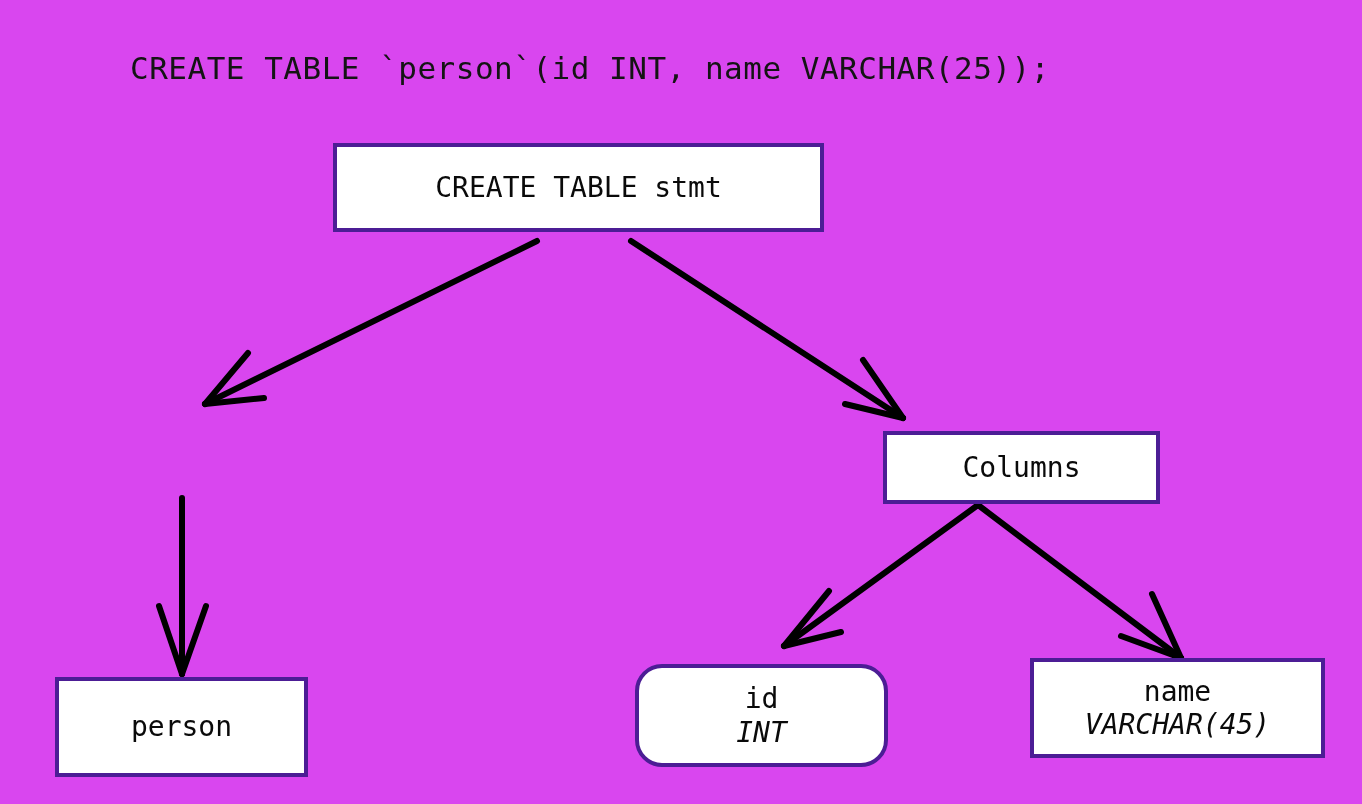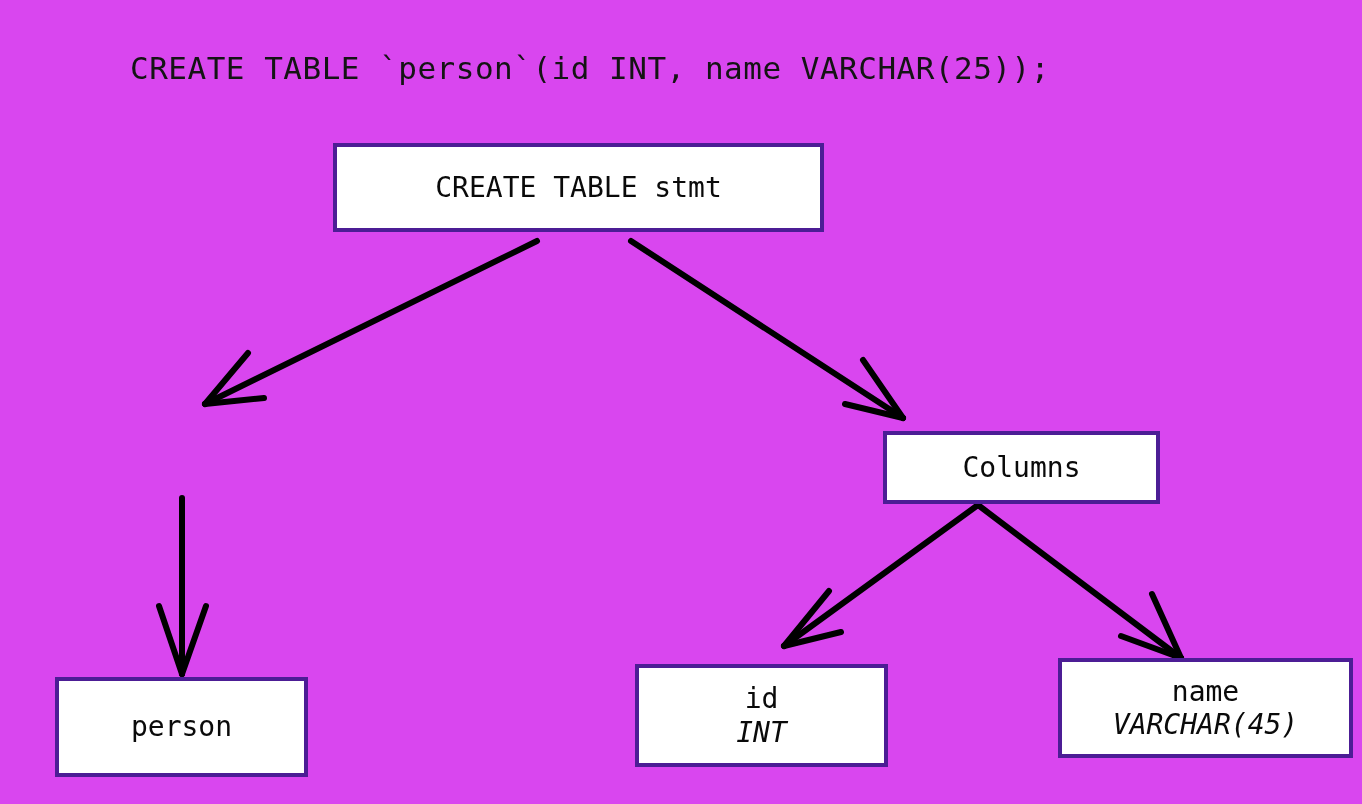--- a/index.html
+++ b/index.html
@@ -56,22 +56,22 @@
   }
   .node .line2 {
     display: block;
     font-style: italic;
   }
   
   #node-root      { left: 333px; top: 143px; width: 491px; height: 89px; }
   #node-tablename { left: 42px;  top: 422px; width: 278px; height: 74px; }
   #node-person    { left: 55px;  top: 677px; width: 253px; height: 100px; }
   #node-columns   { left: 853px; top: 431px; width: 277px; height: 73px; margin-left: 30px; }
-  #node-col-id    { left: 635px; top: 664px; width: 253px; height: 103px; }
-  #node-col-name  { left: 1058px;top: 658px; width: 295px; height: 100px; }
+  #node-col-id    { left: 635px; top: 664px; width: 253px; height: 103px; border-radius: 27px; }
+  #node-col-name  { left: 1030px;top: 658px; width: 295px; height: 100px; }
 </style>
 </head>
 <body>
 
 <div id="canvas">
 
   <div class="stmt-title">CREATE TABLE `person`(id INT, name VARCHAR(25));</div>
 
   <svg id="edges" viewBox="0 0 1362 804" xmlns="http://www.w3.org/2000/svg">
     <g fill="none" stroke="#000000" stroke-width="6" stroke-linecap="round" stroke-linejoin="round">

